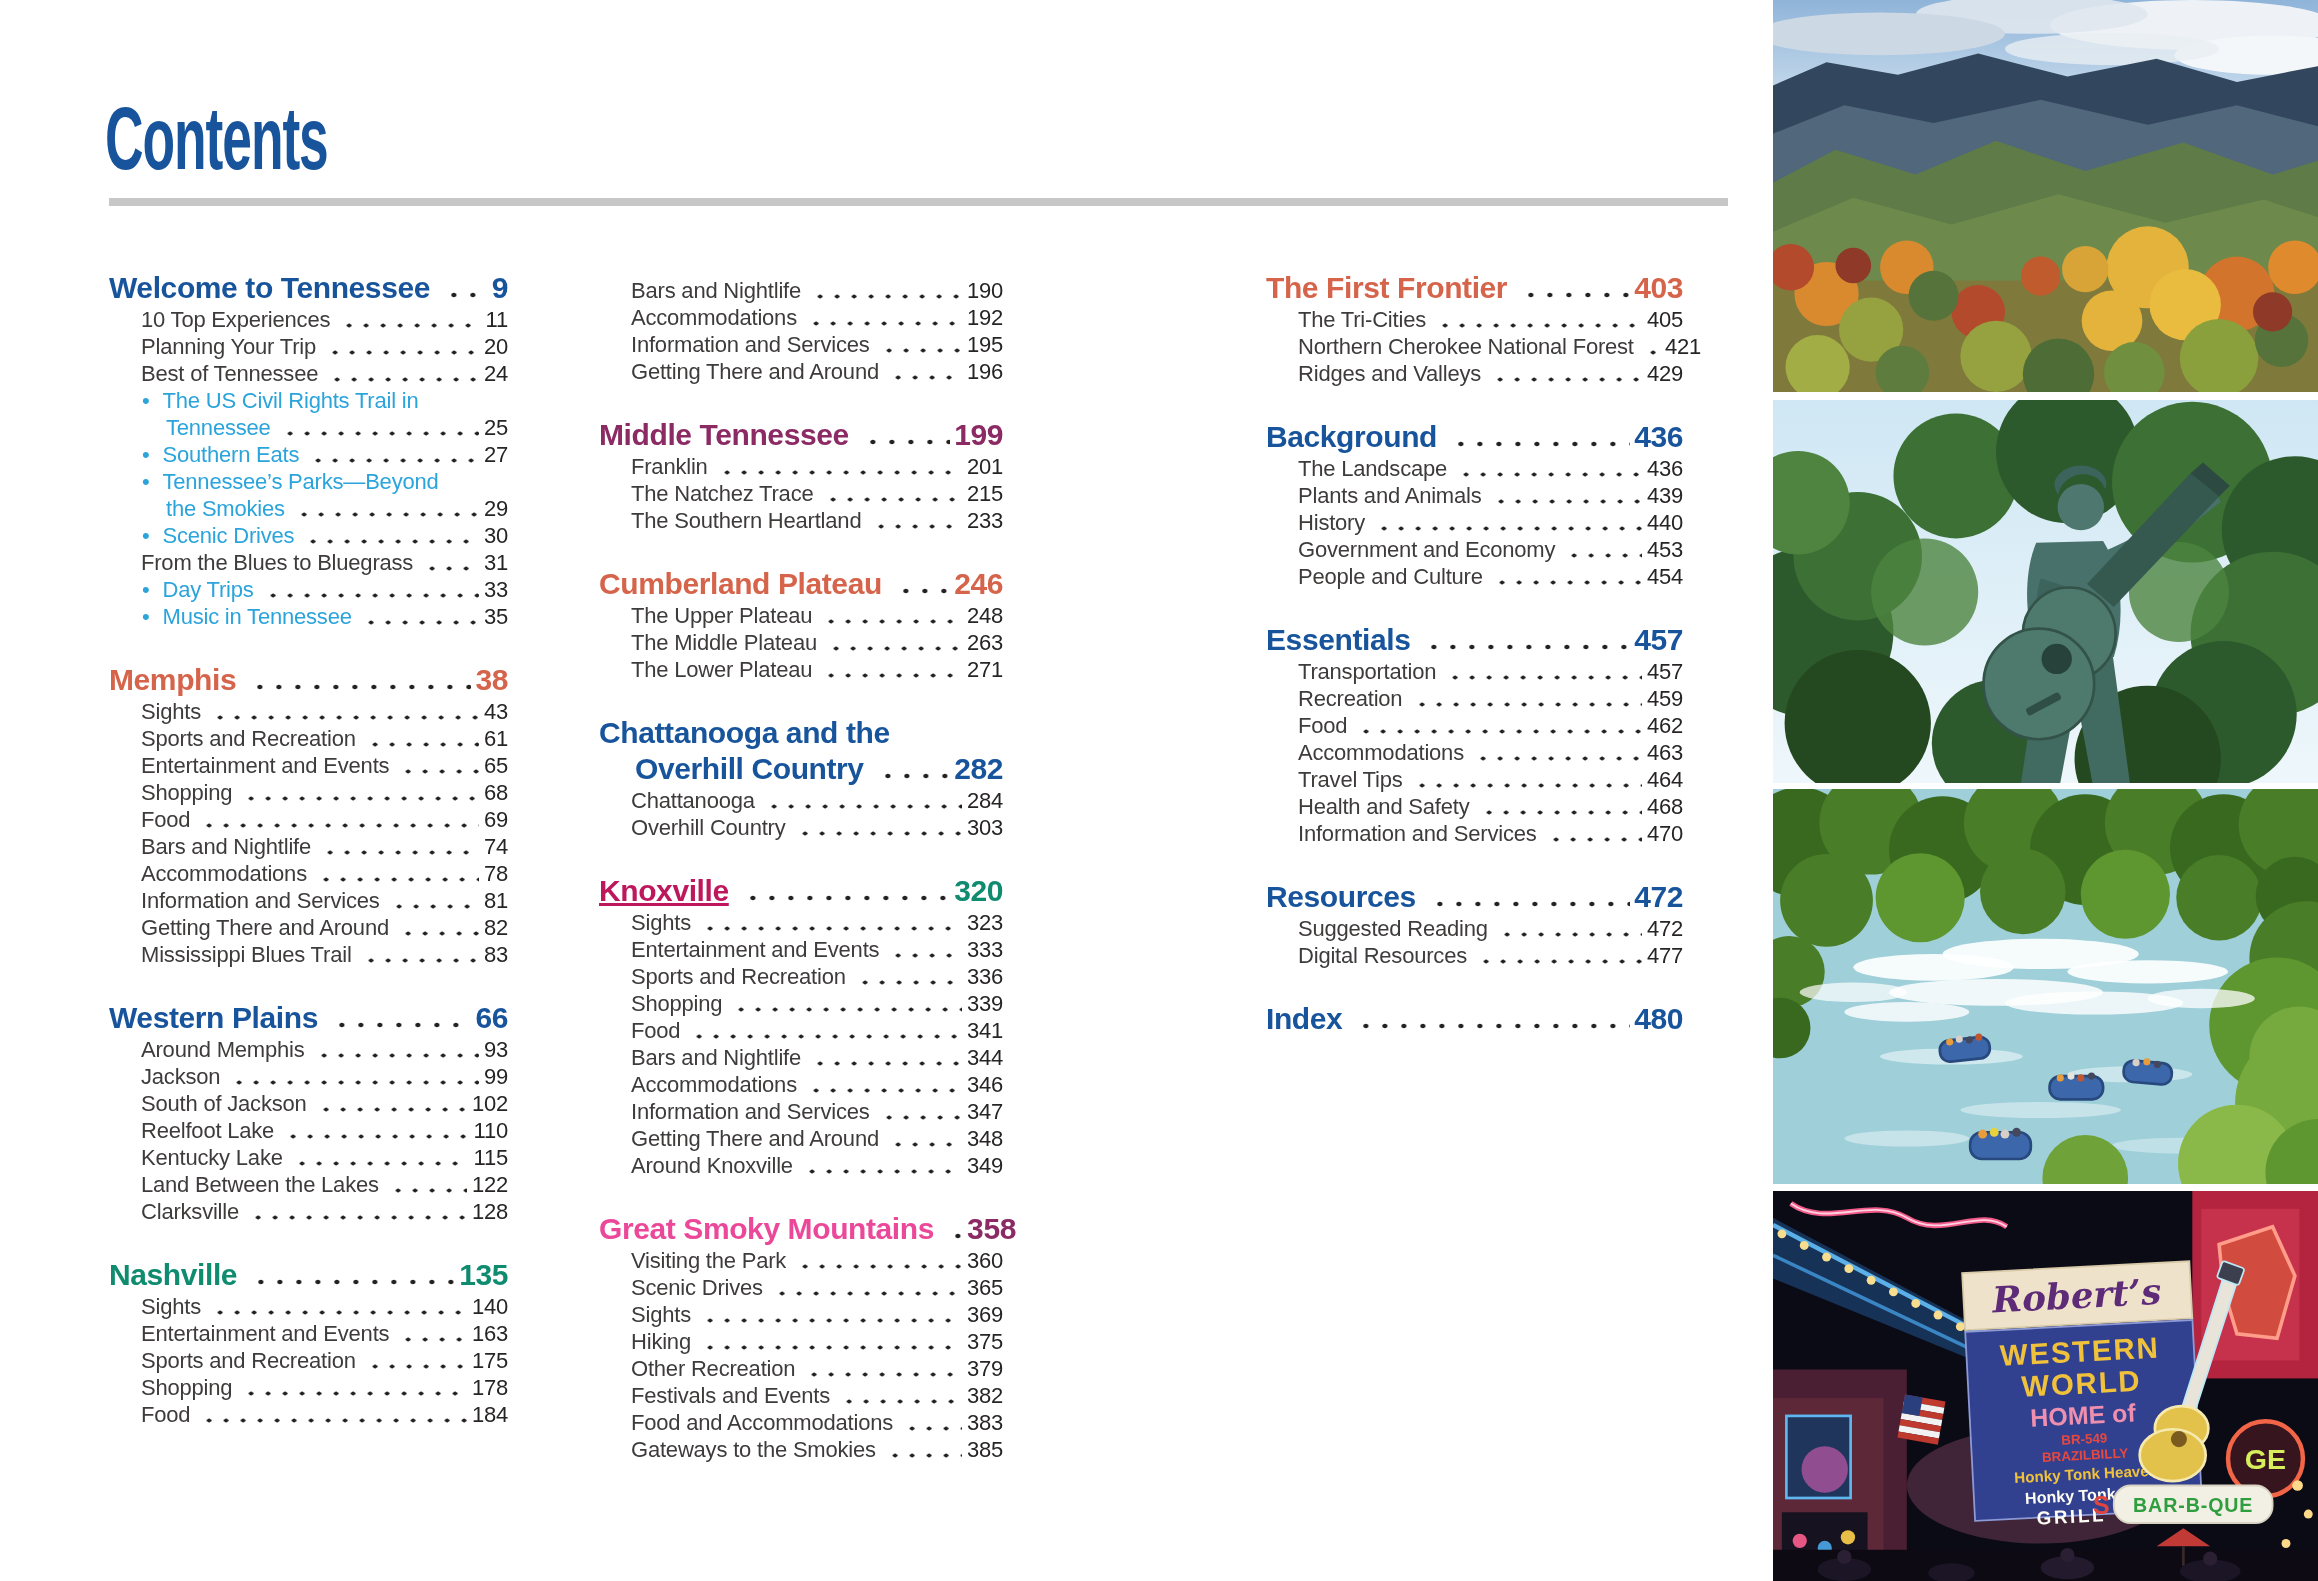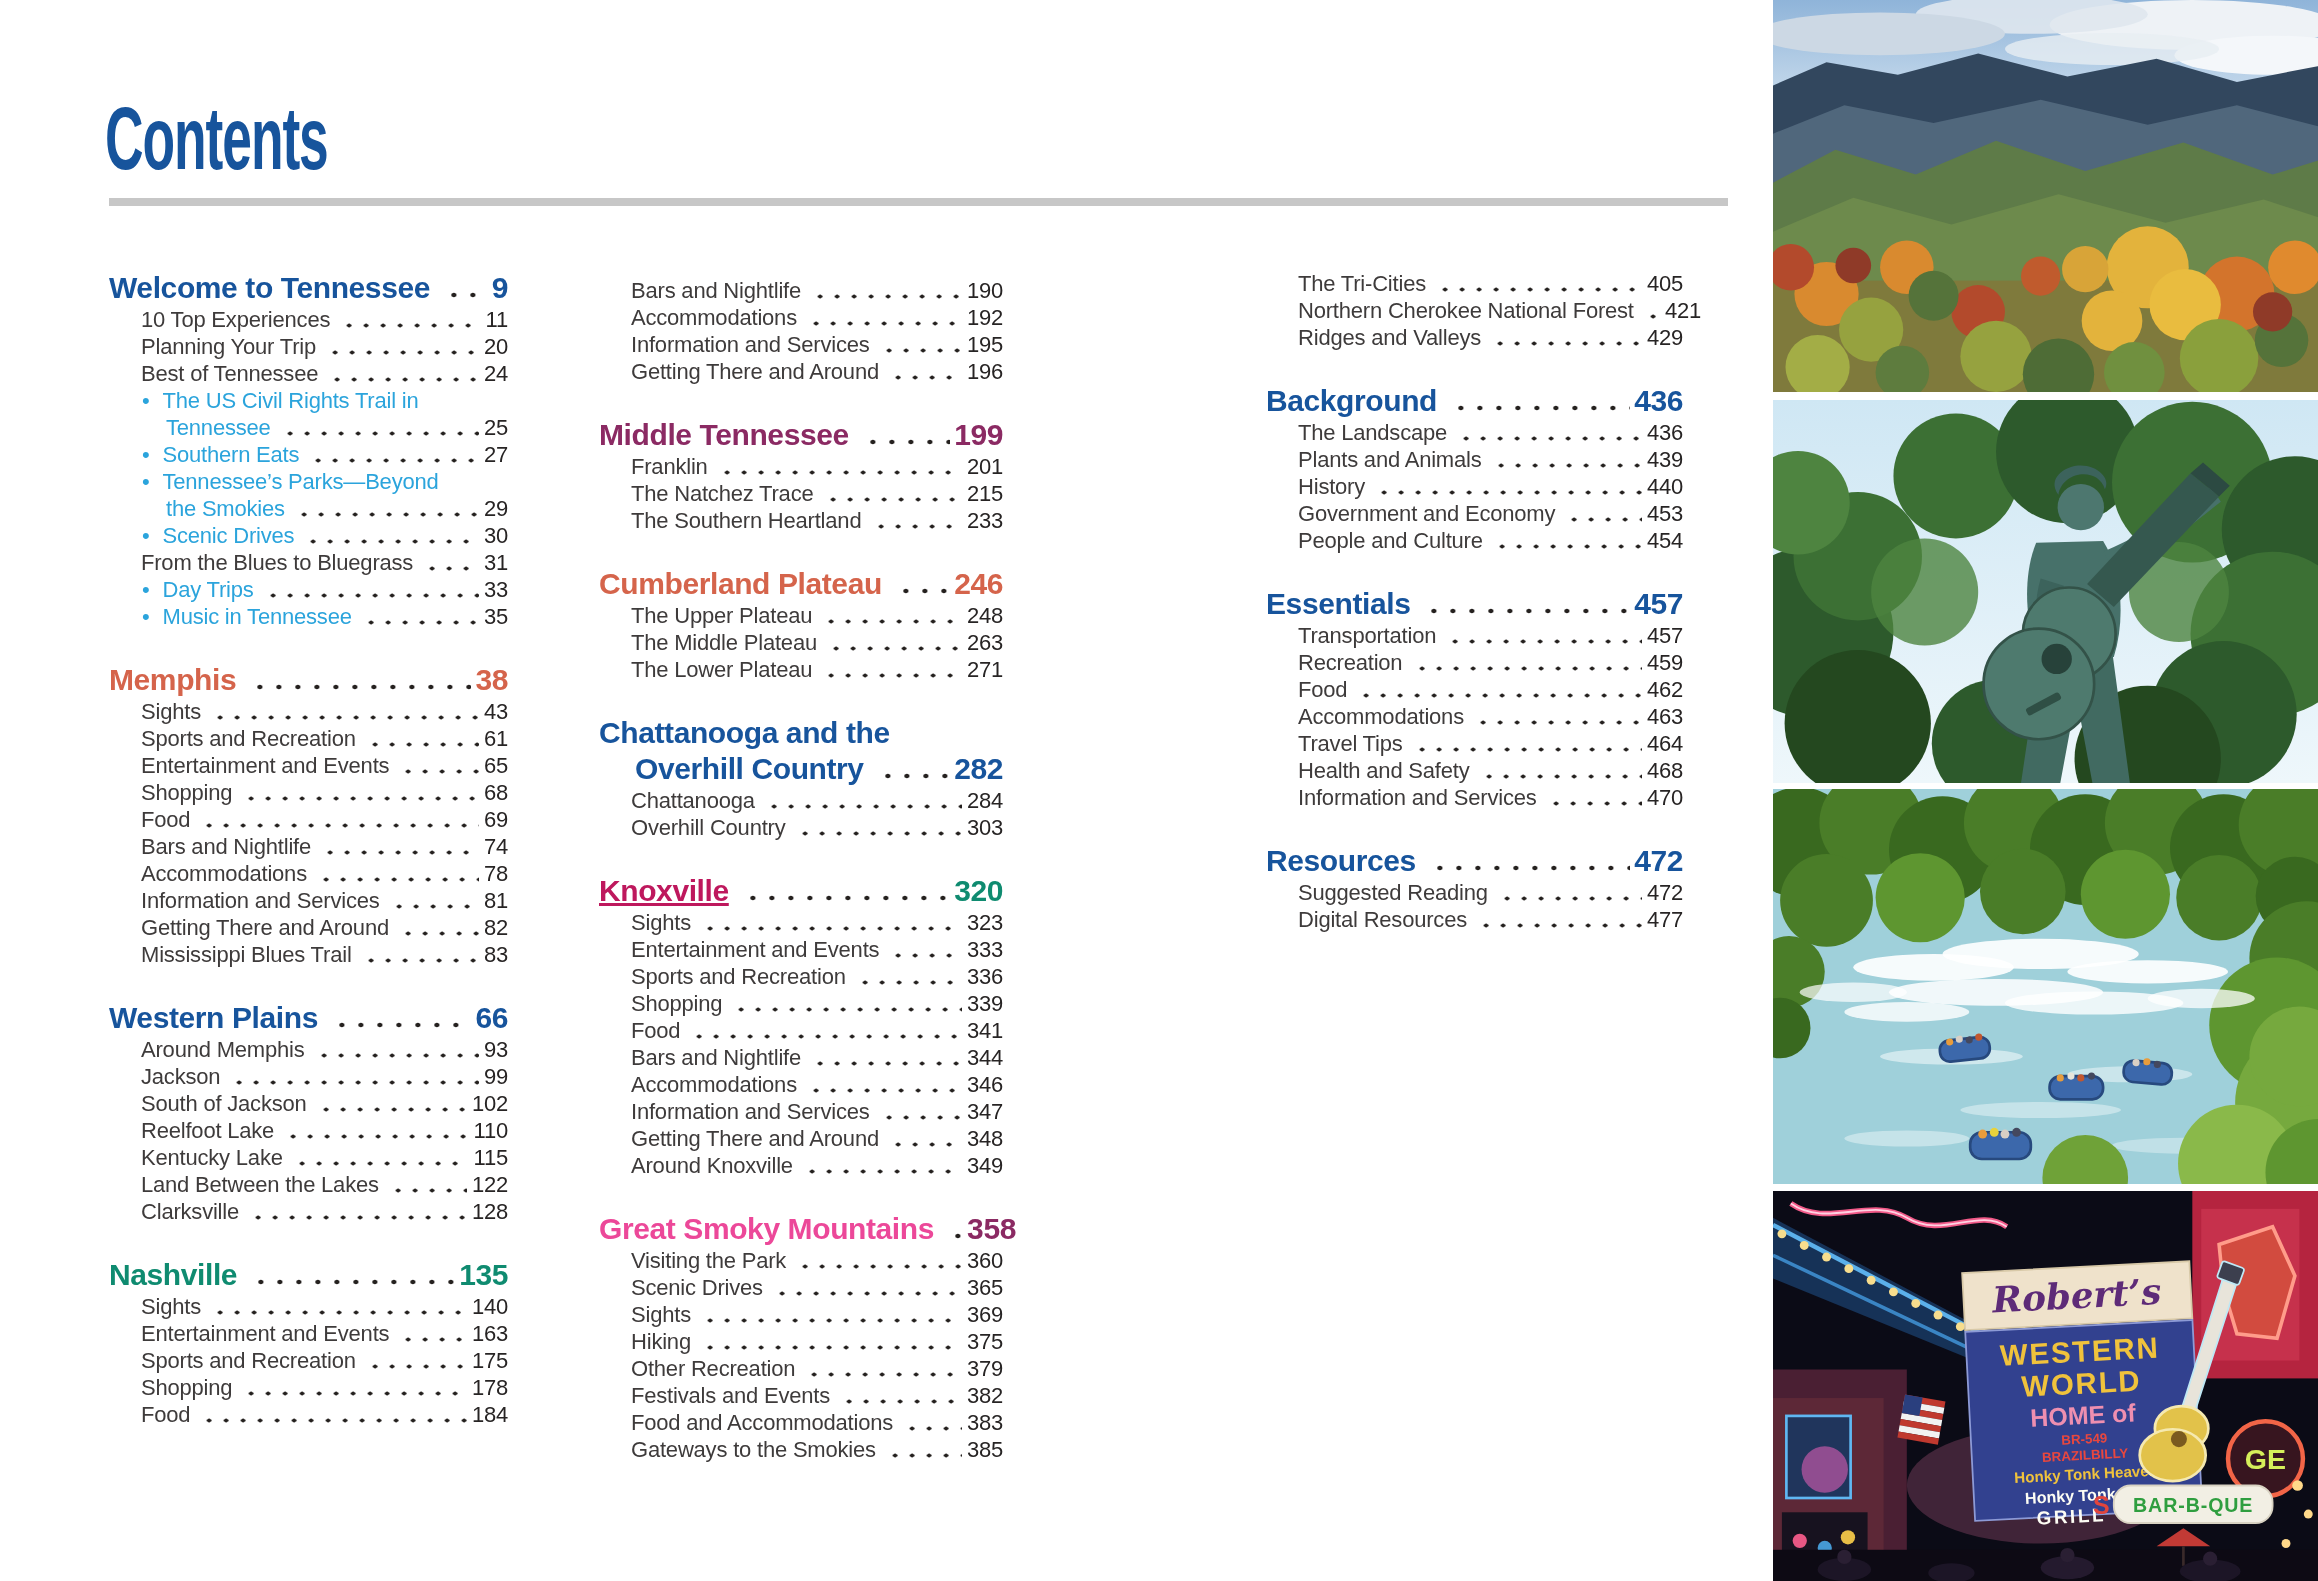--- a/index.html
+++ b/index.html
@@ -447,20 +447,25 @@
       </div>
       <div class="row">
         <span class="label">Gateways to the Smokies</span>
         <span class="leader"></span>
         <span class="pg">385</span>
       </div>
     </div>
   </div>
 <div class="col" id="col3">
     <div class="toc-section">
+      <div class="h-row">
+        <span class="h-label" style="color: rgb(213, 100, 75);">The First Frontier</span>
+        <span class="leader"></span>
+        <span class="pg h-pg" style="color: rgb(213, 100, 75);">403</span>
+      </div>
       <div class="row">
         <span class="label">The Tri-Cities</span>
         <span class="leader"></span>
         <span class="pg">405</span>
       </div>
       <div class="row">
         <span class="label">Northern Cherokee National Forest</span>
         <span class="leader"></span>
         <span class="pg">421</span>
       </div>
@@ -552,20 +557,27 @@
       </div>
       <div class="row">
         <span class="label">Suggested Reading</span>
         <span class="leader"></span>
         <span class="pg">472</span>
       </div>
       <div class="row">
         <span class="label">Digital Resources</span>
         <span class="leader"></span>
         <span class="pg">477</span>
+      </div>
+    </div>
+    <div class="toc-section">
+      <div class="h-row">
+        <span class="h-label" style="color: rgb(23, 84, 156);">Index</span>
+        <span class="leader"></span>
+        <span class="pg h-pg" style="color: rgb(23, 84, 156);">480</span>
       </div>
     </div>
   </div>
 
 <div class="photos">
 
   <div class="photo" id="photo1">
     <svg viewBox="0 0 612 440" preserveAspectRatio="none">
       <defs>
         <linearGradient id="p1sky" x1="0" y1="0" x2="0" y2="1">

